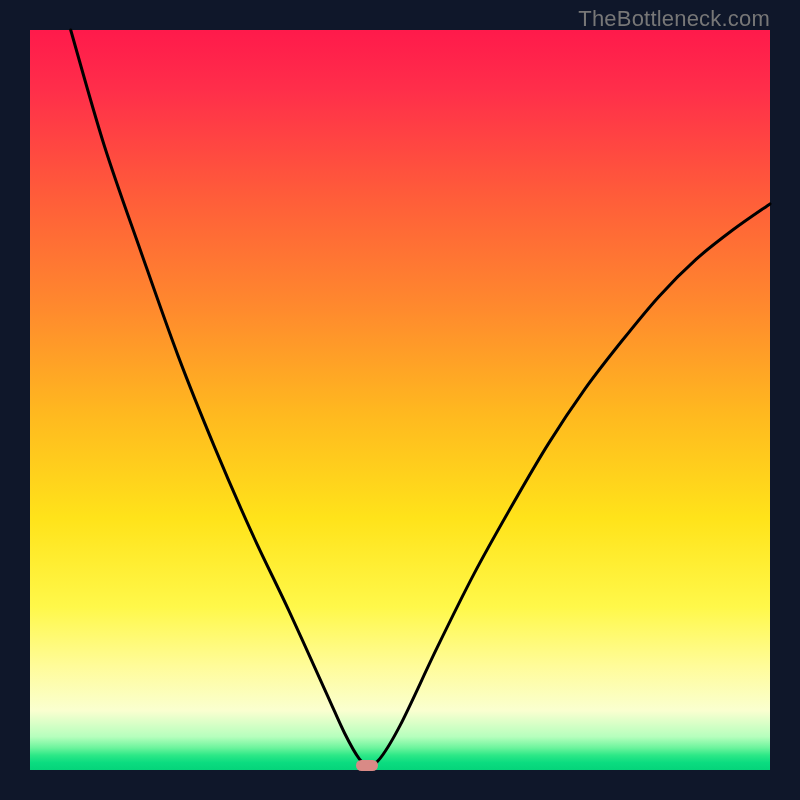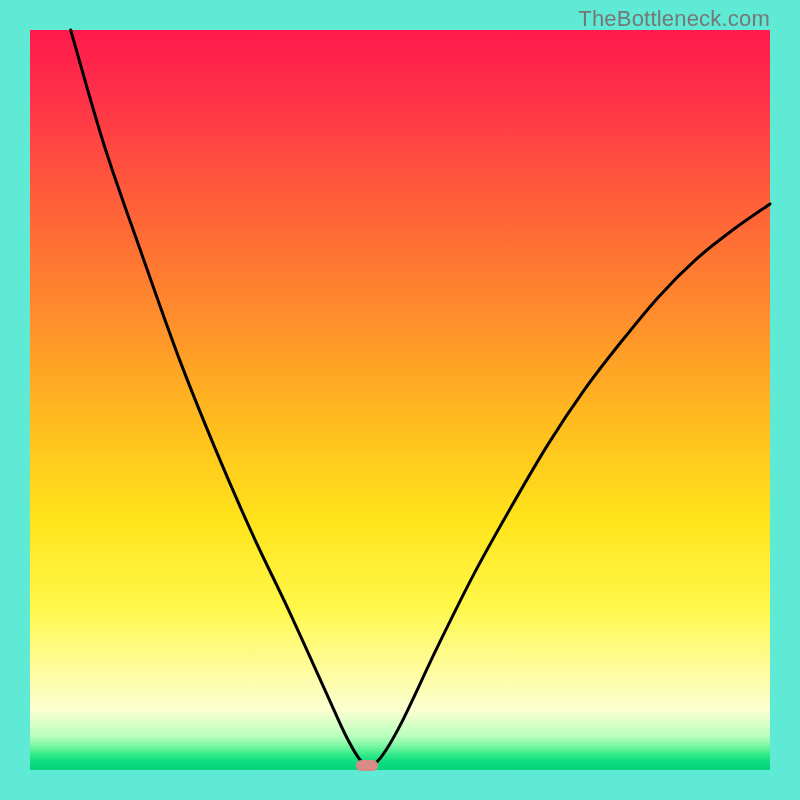--- a/index.html
+++ b/index.html
@@ -7,21 +7,21 @@
     padding: 0;
     width: 800px;
     height: 800px;
     background: #000;
     font-family: Arial, Helvetica, sans-serif;
   }
   .outer {
     position: relative;
     width: 800px;
     height: 800px;
-    background: #5eead4;
+    background: #0f172a;
   }
   .plot-area {
     position: absolute;
     left: 30px;
     top: 30px;
     width: 740px;
     height: 740px;
     background: linear-gradient(to bottom,
       #ff1a4b 0%,
       #ff2e4a 8%,

